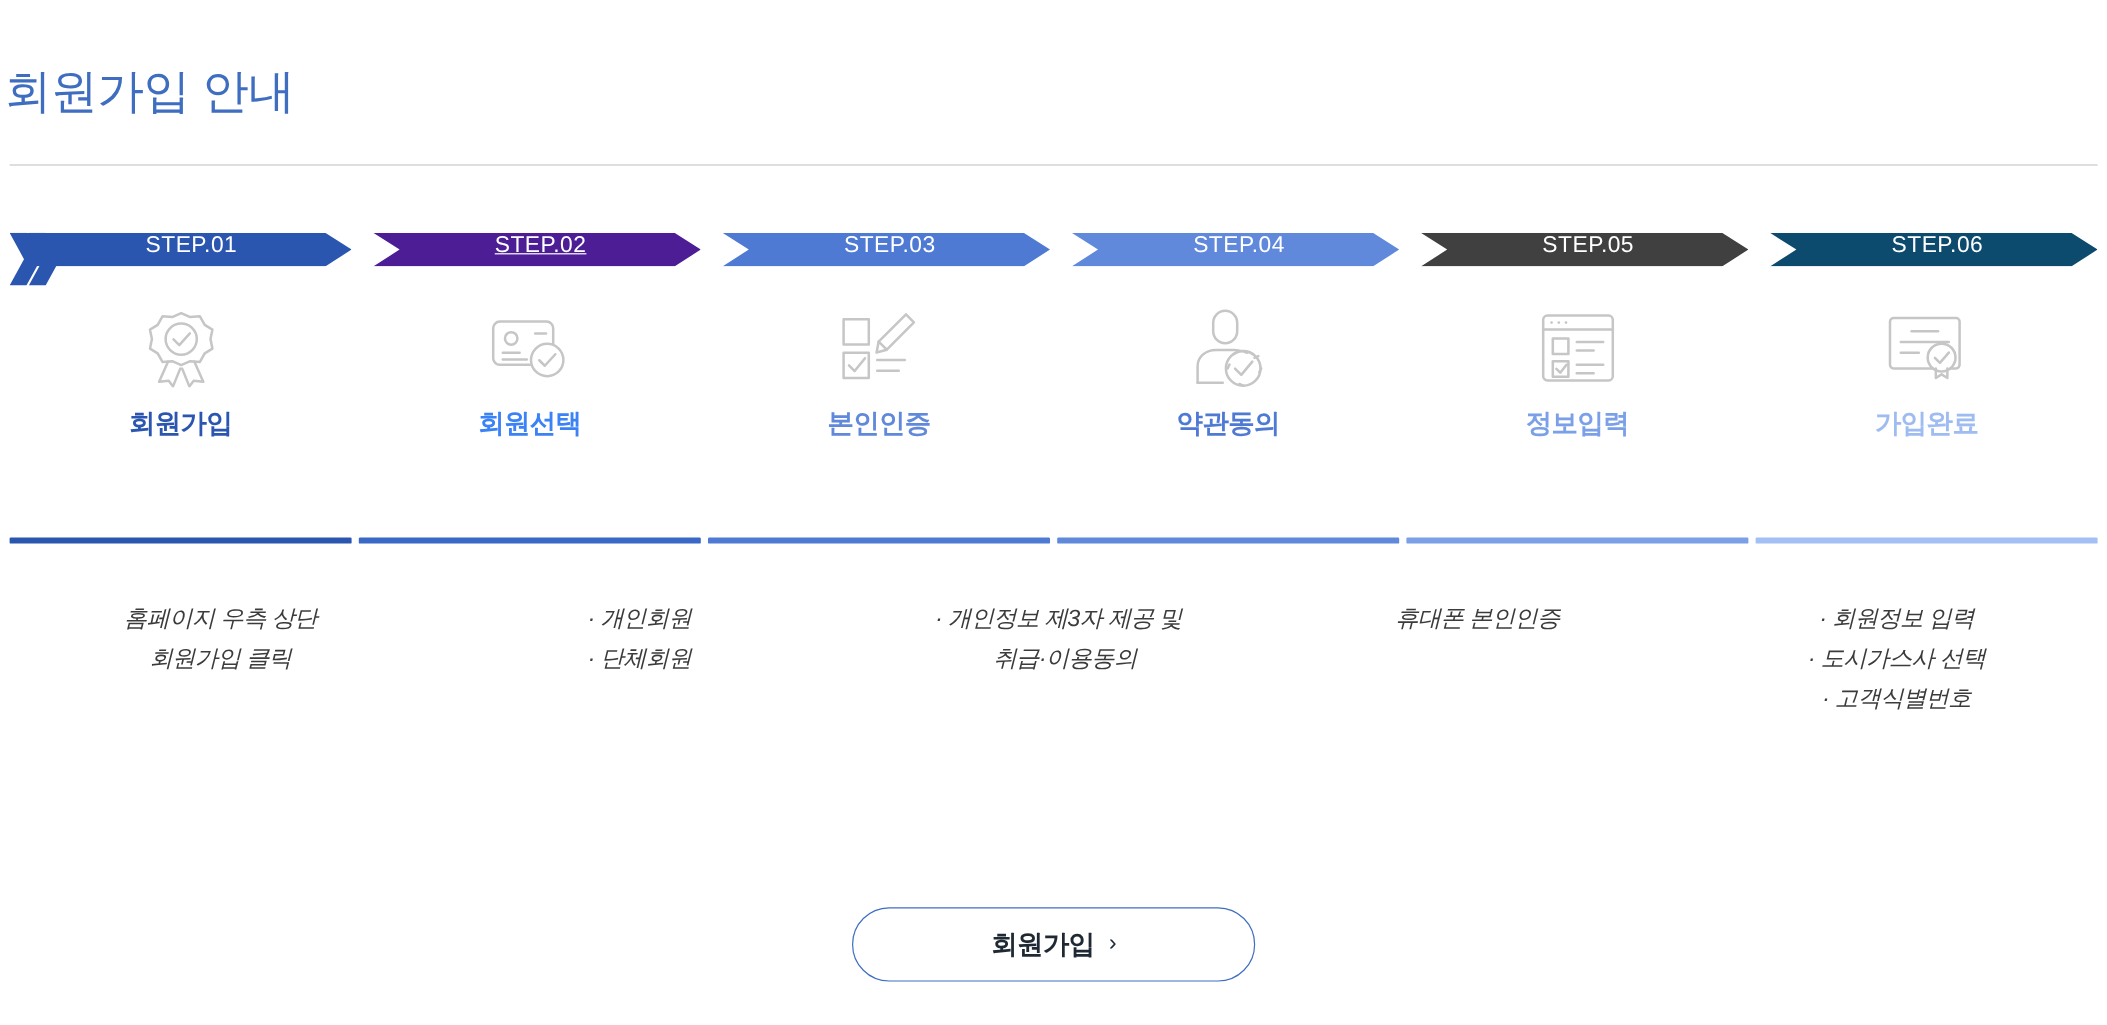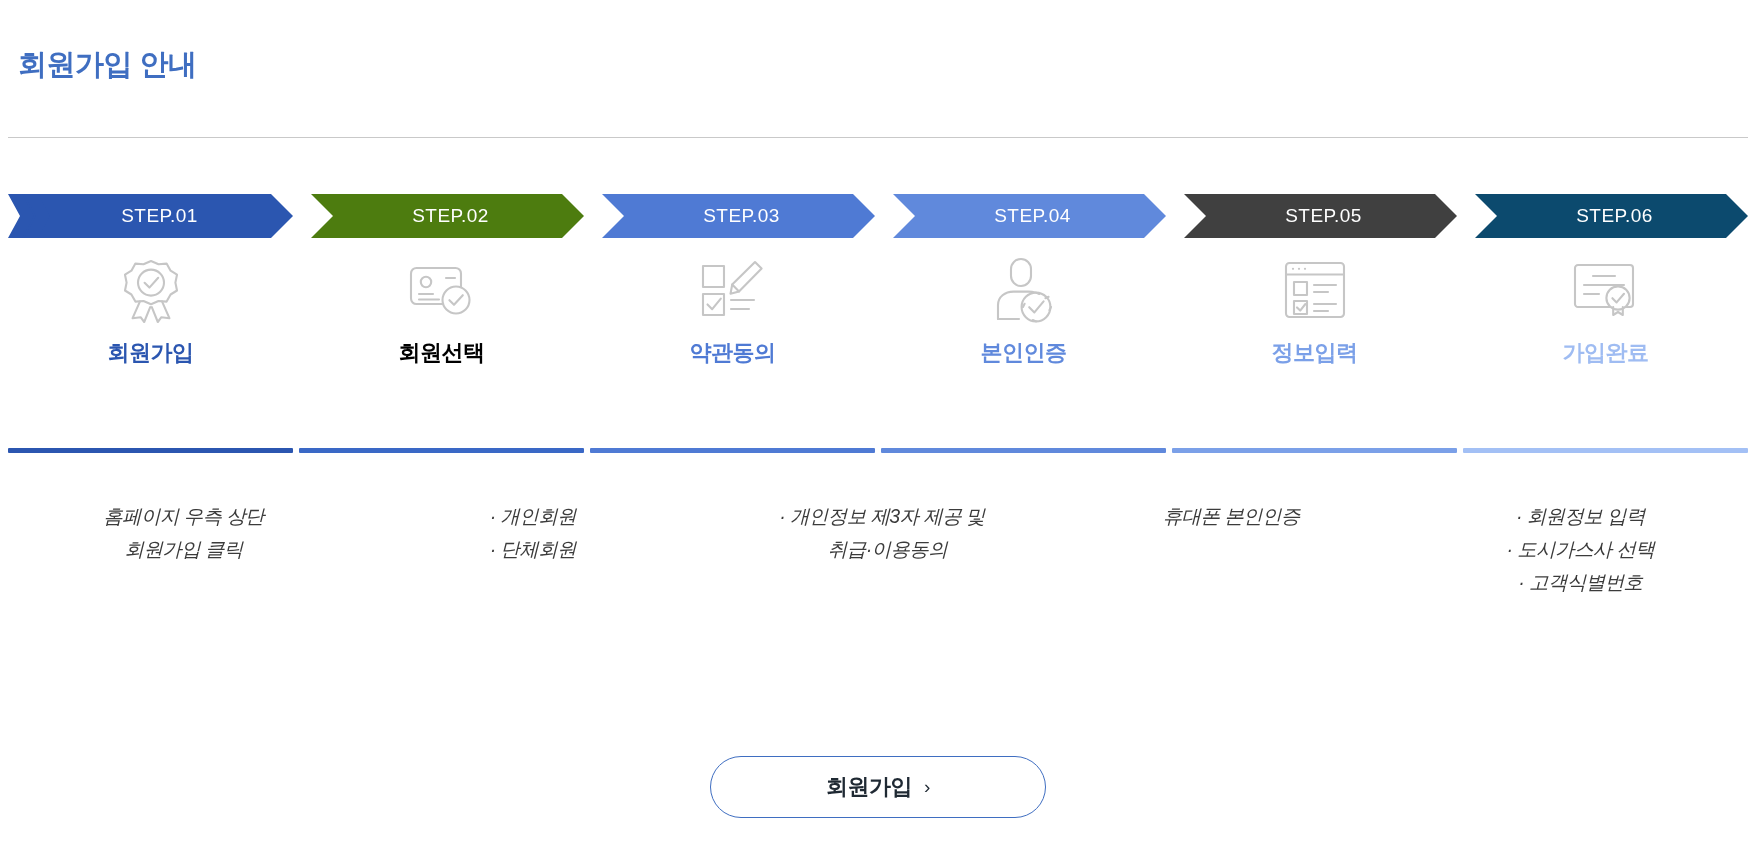--- a/index.html
+++ b/index.html
@@ -14,24 +14,24 @@
     position: relative;
     width: 1756px;
     height: 854px;
     background: #ffffff;
     overflow: hidden;
   }
 
   
   .page-title {
     position: absolute;
-    left: 18px;
+    left: 4px;
     top: 28px;
-    font-size: 29px;
-    font-weight: 700;
+    font-size: 39px;
+    font-weight: 400;
     color: #3f6ec1;
     letter-spacing: -0.5px;
     line-height: 1.2;
   }
   .title-rule {
     position: absolute;
     left: 8px;
     top: 137px;
     width: 1740px;
     height: 1px;
@@ -53,23 +53,23 @@
     left: 8px;
     top: 194px;
     width: 48px;
     height: 44px;
     z-index: 3;
     pointer-events: none;
   }
   .step-chip {
     position: relative;
     flex: 1 1 0;
-    height: 44px;
-    display: flex;
-    align-items: center;
+    height: 28px;
+    display: flex;
+    align-items: flex-start;
     justify-content: center;
     color: #ffffff;
     font-size: 19px;
     letter-spacing: 0.4px;
     font-weight: 400;
     clip-path: polygon(0 0, calc(100% - 22px) 0, 100% 50%, calc(100% - 22px) 100%, 0 100%, 0 100%);
     margin-left: 12px;
   }
   .step-chip.notched {
     clip-path: polygon(0 0, calc(100% - 22px) 0, 100% 50%, calc(100% - 22px) 100%, 0 100%, 22px 50%);
@@ -188,21 +188,21 @@
 
 <div class="page">
 
   <h1 class="page-title" style="color: rgb(63, 110, 193);">회원가입 안내</h1>
   <div class="title-rule" style="background: rgb(201, 201, 201);"></div>
 
   <div class="steps-row">
       <div class="step-chip" style="background: rgb(43, 86, 176);">
         <span class="chip-label">STEP.01</span>
       </div>
-      <div class="step-chip notched" style="background: #4d7c0f;">
+      <div class="step-chip notched" style="background: #4c1d95; text-decoration: underline;">
         <span class="chip-label">STEP.02</span>
       </div>
       <div class="step-chip notched" style="background: rgb(79, 122, 212);">
         <span class="chip-label">STEP.03</span>
       </div>
       <div class="step-chip notched" style="background: rgb(96, 137, 220);">
         <span class="chip-label">STEP.04</span>
       </div>
       <div class="step-chip notched" style="background: #404040;">
         <span class="chip-label">STEP.05</span>
@@ -283,23 +283,23 @@
       <path d="M11 31 H26"></path>
       <circle cx="45" cy="35" r="11.6" fill="#ffffff"></circle>
       <path d="M39.4 35.2 L43.6 39.4 L51 30.8"></path>
       <path d="M40.2 44 L40.2 52 L45 49 L49.8 52 L49.8 44"></path>
     </svg>
       </div>
     </div>
 
   <div class="labels-row">
       <div class="label-cell" style="color: rgb(43, 86, 176);">회원가입</div>
-      <div class="label-cell" style="color: #000000;">회원선택</div>
+      <div class="label-cell" style="color: #3b82f6;">회원선택</div>
+      <div class="label-cell" style="color: rgb(96, 137, 220);">본인인증</div>
       <div class="label-cell" style="color: rgb(79, 122, 212);">약관동의</div>
-      <div class="label-cell" style="color: rgb(96, 137, 220);">본인인증</div>
       <div class="label-cell" style="color: rgb(123, 160, 232);">정보입력</div>
       <div class="label-cell" style="color: rgb(159, 188, 242);">가입완료</div>
     </div>
 
   <div class="bars-row">
       <div class="bar-cell" style="background: rgb(43, 86, 176);"></div>
       <div class="bar-cell" style="background: rgb(58, 104, 198);"></div>
       <div class="bar-cell" style="background: rgb(79, 122, 212);"></div>
       <div class="bar-cell" style="background: rgb(96, 137, 220);"></div>
       <div class="bar-cell" style="background: rgb(123, 160, 232);"></div>

